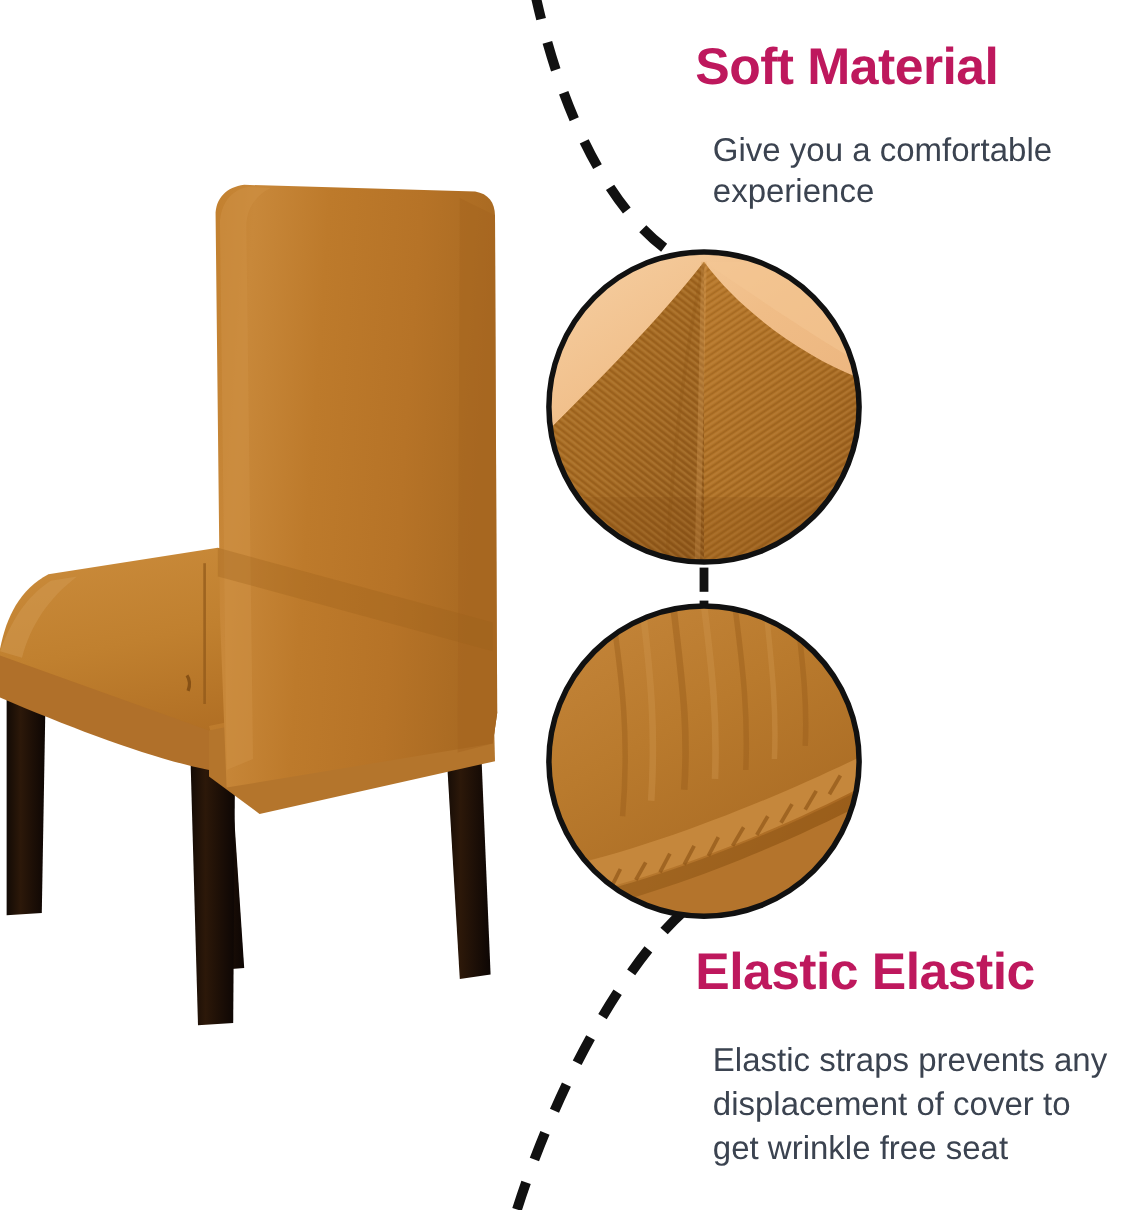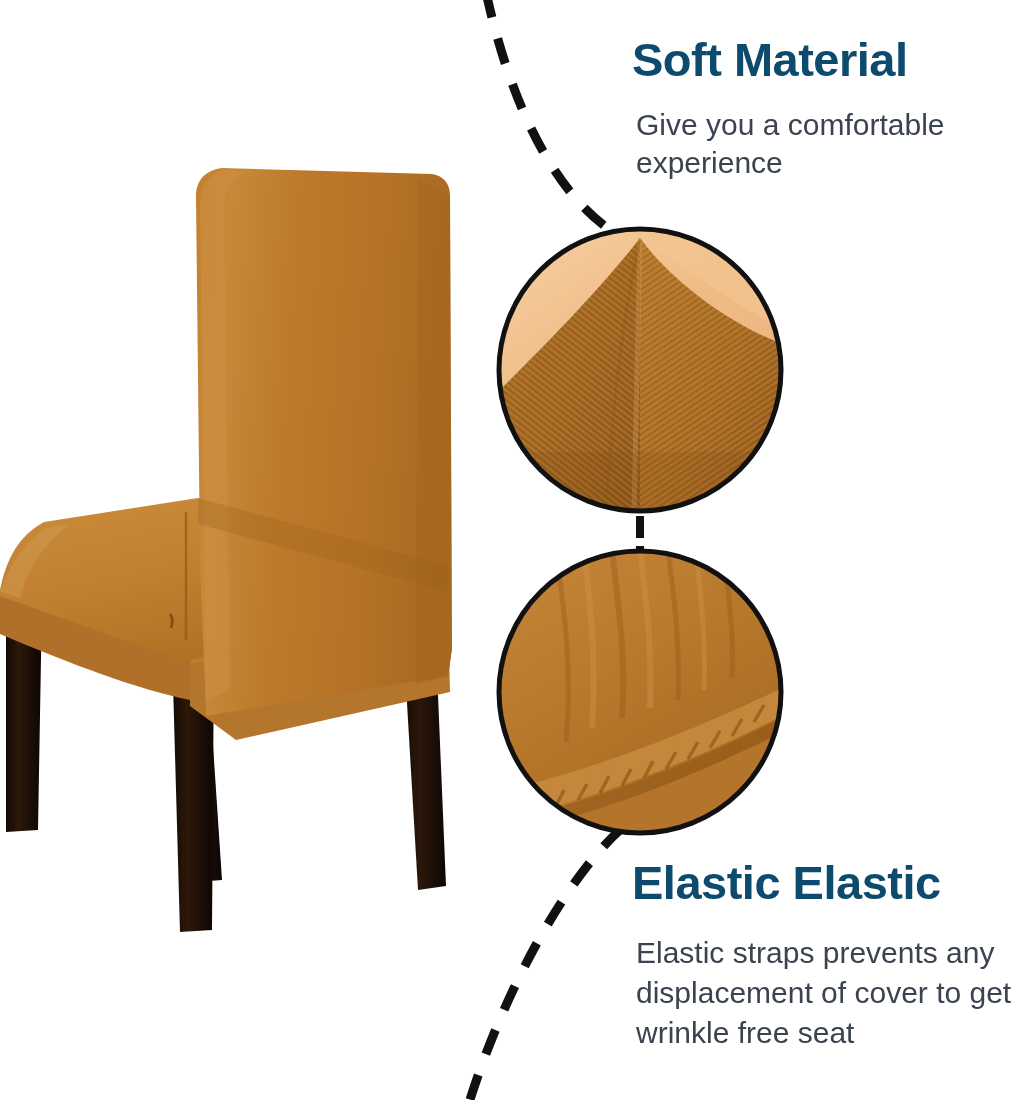--- a/index.html
+++ b/index.html
@@ -43,25 +43,25 @@
     top: 855px;
     width: 396px;
   }
   .feature-heading {
     margin: 0;
     font-family: "Liberation Sans", sans-serif;
     font-weight: bold;
     font-size: 47px;
     line-height: 56px;
     letter-spacing: -0.5px;
-    color: #0c4a6e;
+    color: #be185d;
     white-space: nowrap;
   }
   .feature-desc {
-    margin: 4px;
+    margin: 16px;
     padding-top: 14px;
     font-family: "Liberation Sans", sans-serif;
     font-weight: normal;
     font-size: 30px;
     line-height: 38px;
     color: #3b4350;
   }
   #elastic-block .feature-desc {
     padding-top: 18px;
     line-height: 40px;

